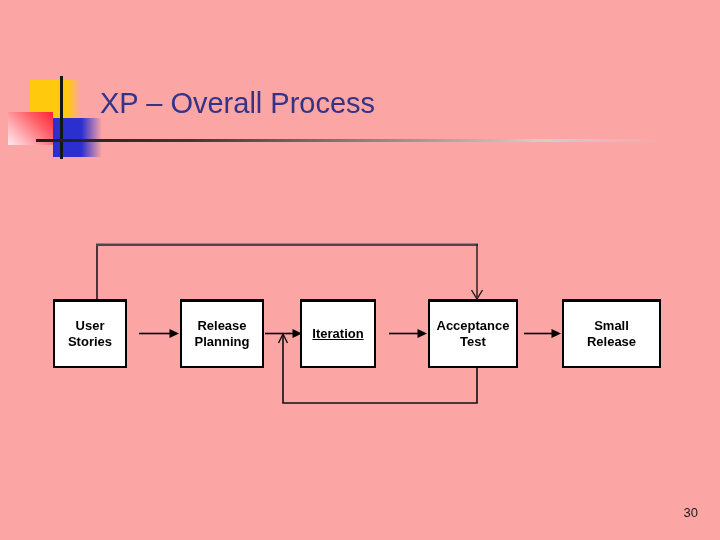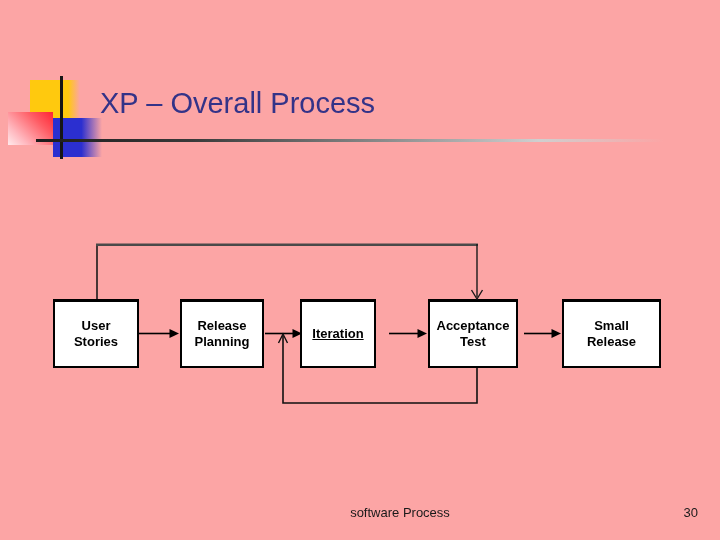--- a/index.html
+++ b/index.html
@@ -43,21 +43,21 @@
     position:absolute;top:299px;height:69px;
     box-sizing:border-box;
     background:#ffffff;
     border:2px solid #000000;
     border-top-width:3px;
     display:flex;align-items:center;justify-content:center;
     text-align:center;
     font-weight:bold;font-size:13px;line-height:16px;color:#000000;
     white-space:pre-line;
   }
-  .box-user-stories{left:53px;width:86px;}
+  .box-user-stories{left:53px;width:74px;}
   .box-release-planning{left:180px;width:84px;}
   .box-iteration{left:300px;width:76px;text-decoration:underline;}
   .box-acceptance-test{left:428px;width:90px;}
   .box-small-release{left:562px;width:99px;}
   
   .connectors{
     position:absolute;left:0;top:0;width:720px;height:540px;
     pointer-events:none;
   }
   
@@ -118,16 +118,15 @@
       <line x1="477" y1="244" x2="477" y2="297" stroke="#1a1a1a" stroke-width="1.4"></line>
       <path d="M471.5,290 L477,299 L482.5,290" stroke="#1a1a1a" stroke-width="1.4"></path>
     </g>
 
     <g fill="none" stroke="#111" stroke-width="1.6">
       <polyline points="477,368 477,403 283,403 283,336"></polyline>
       <path d="M278.5,343 L283,334 L287.5,343" stroke-width="1.4"></path>
     </g>
   </svg>
 
-  <div class="footer-text">software Process</div>
   <div class="page-number">30</div>
 
 </div>
 
 </body></html>

